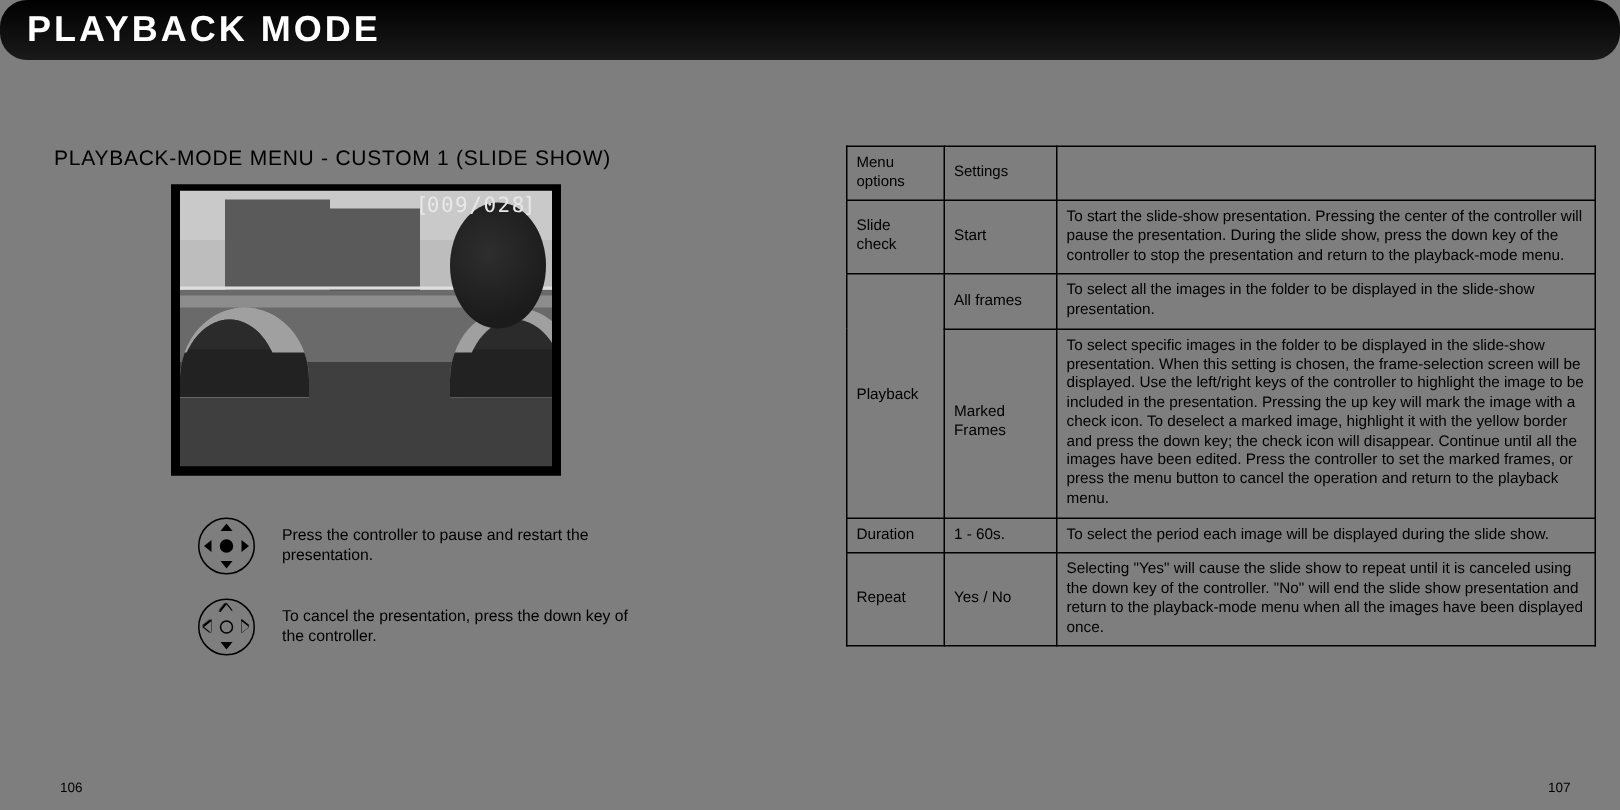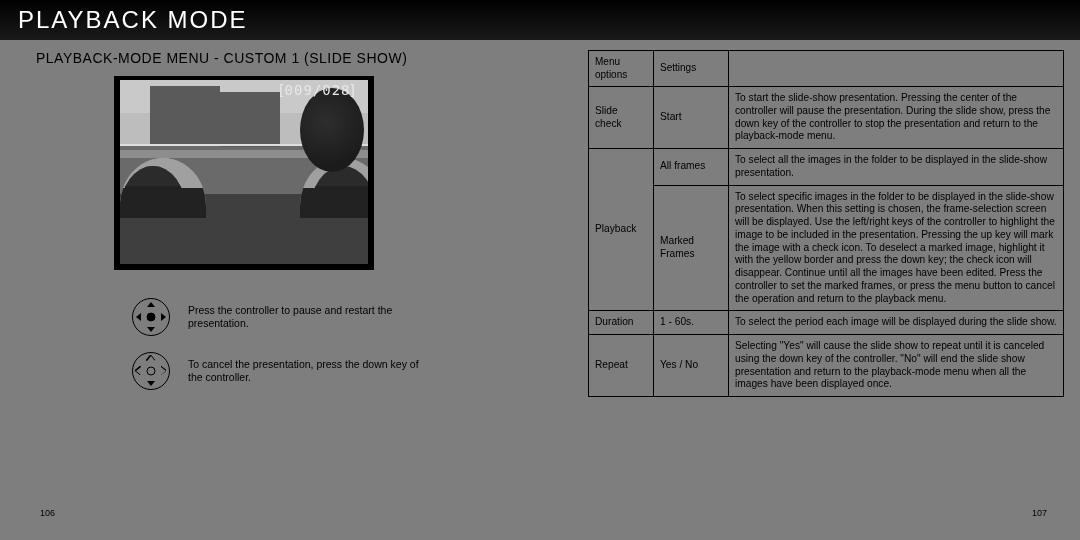--- a/index.html
+++ b/index.html
@@ -4,27 +4,29 @@
 <style>
   * { box-sizing: border-box; margin: 0; padding: 0; }
   html, body { width: 1080px; height: 540px; font-family: Arial, Helvetica, sans-serif; }
   body { background: #7e7e7e; display: flex; flex-direction: column; }
   .header {
     background: linear-gradient(#000 0%, #1a1a1a 100%);
     color: #fff;
     font-size: 24px;
     letter-spacing: 2px;
     padding: 6px 0 6px 18px;
-    font-weight: 400;
+    font-weight: 700;
+    border-radius: 18px;
   }
   .content {
     flex: 1;
     display: flex;
-    padding: 10px 16px 20px 36px;
-    gap: 32px;
+    padding: 10px 16px 8px 36px;
+    gap: 8px;
+    margin-top: 47px;
   }
   .left {
     width: 520px;
     color: #000;
     font-size: 11px;
     position: relative;
   }
   .subhead {
     font-size: 14px;
     letter-spacing: 0.5px;

